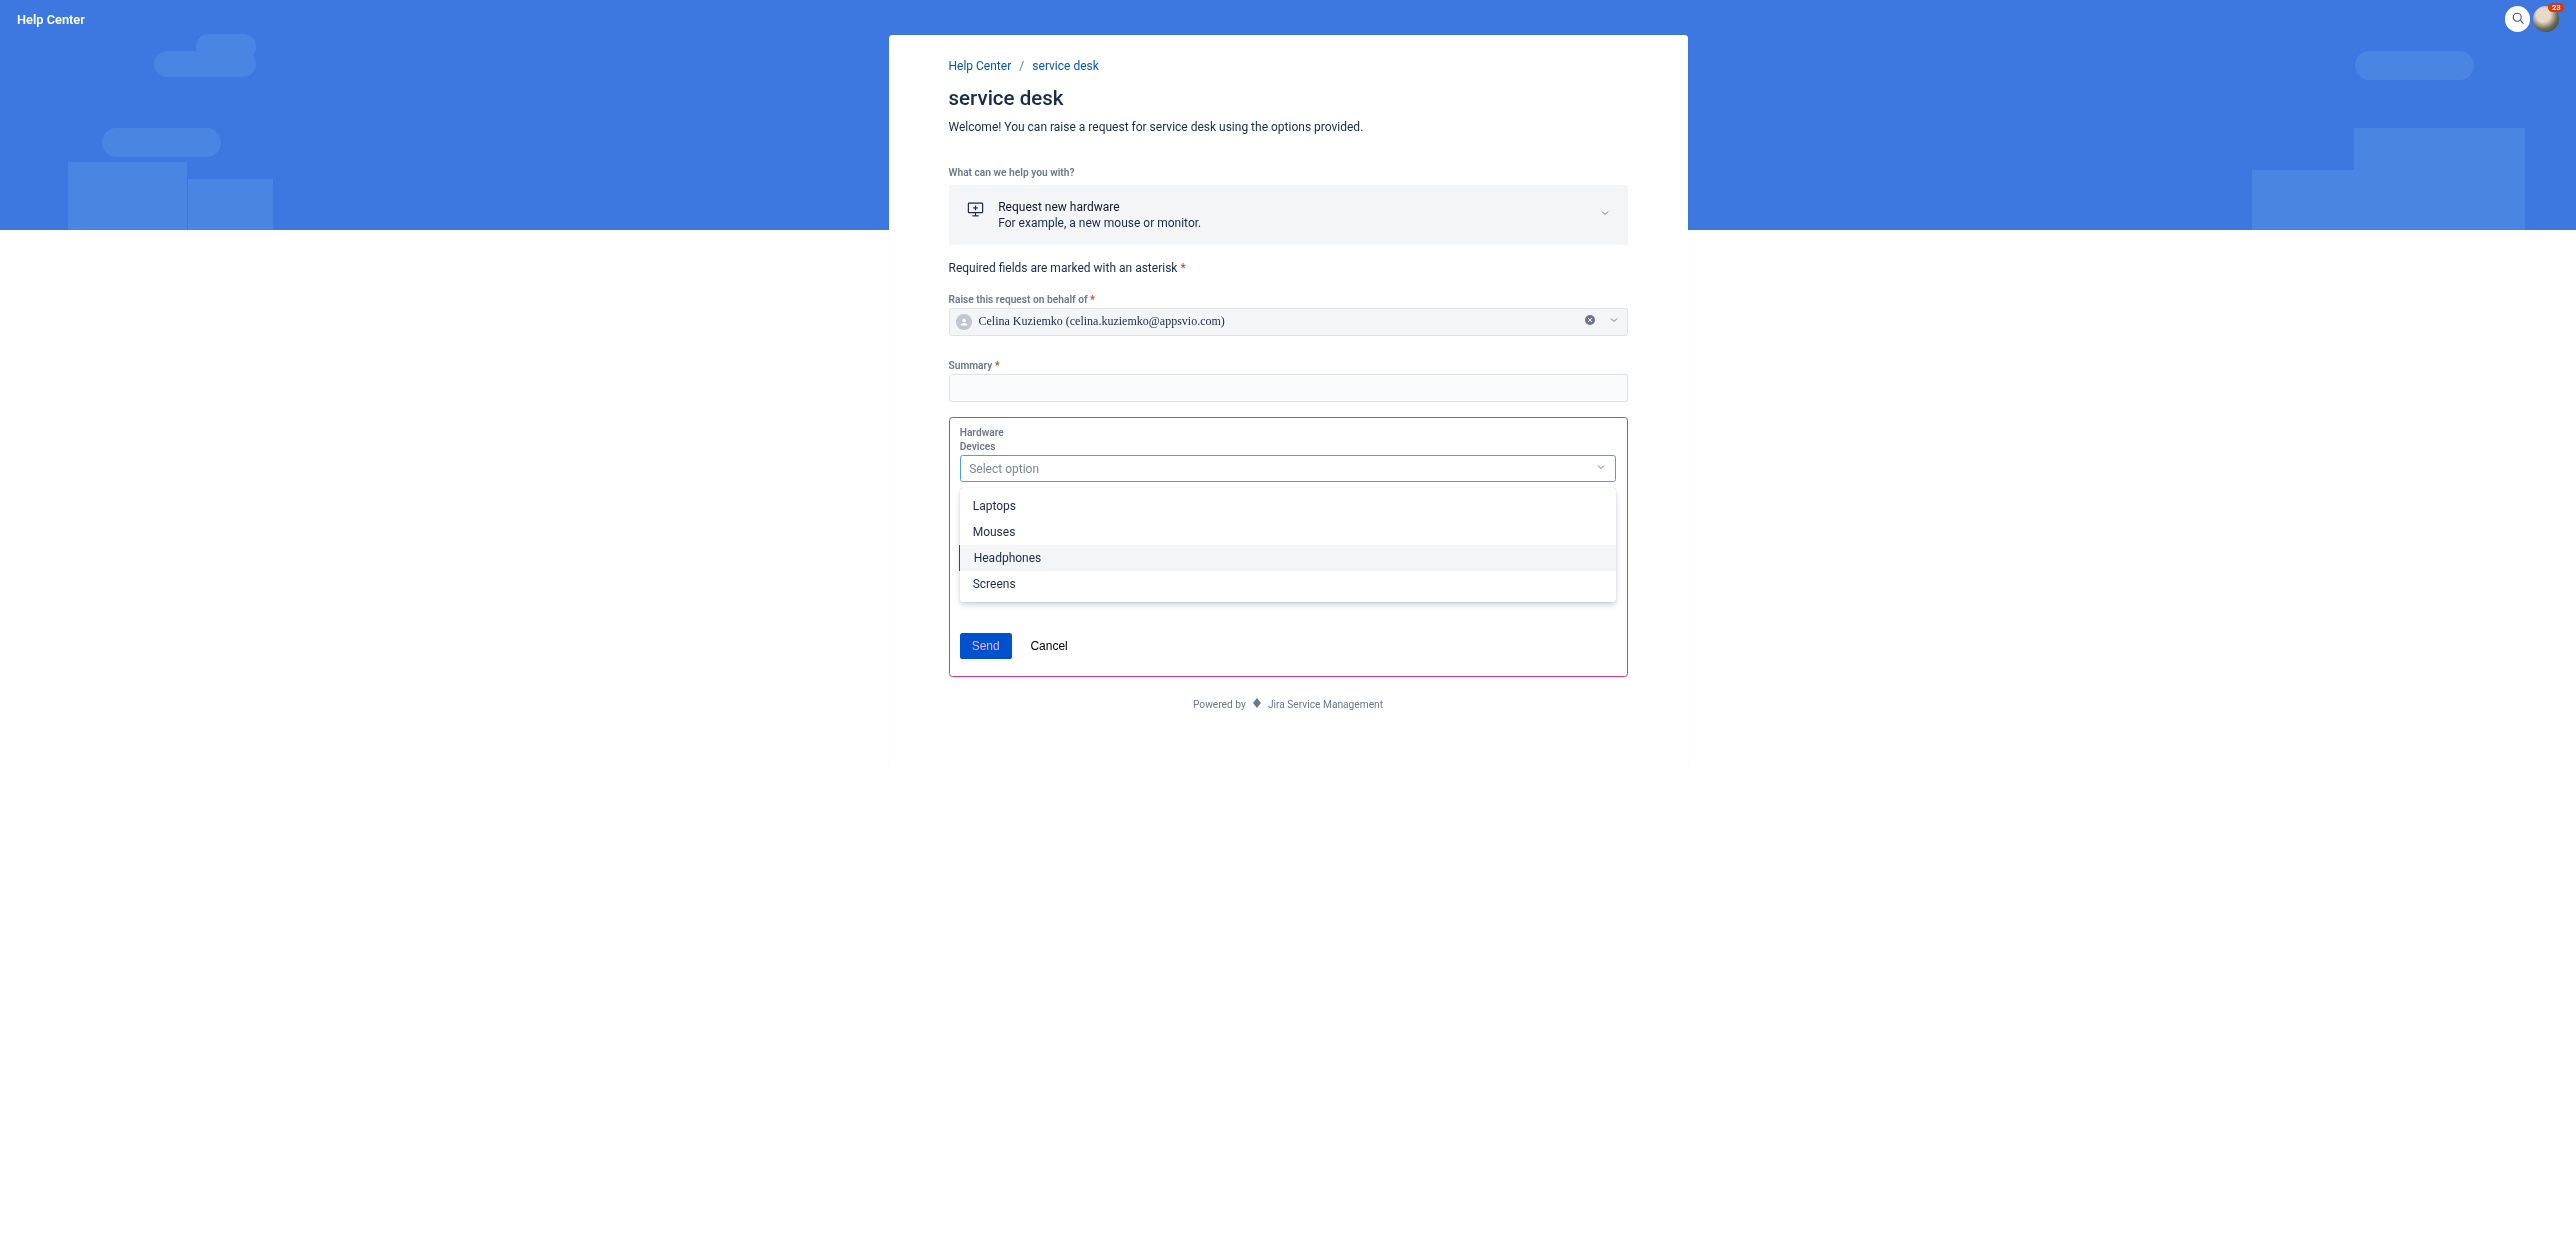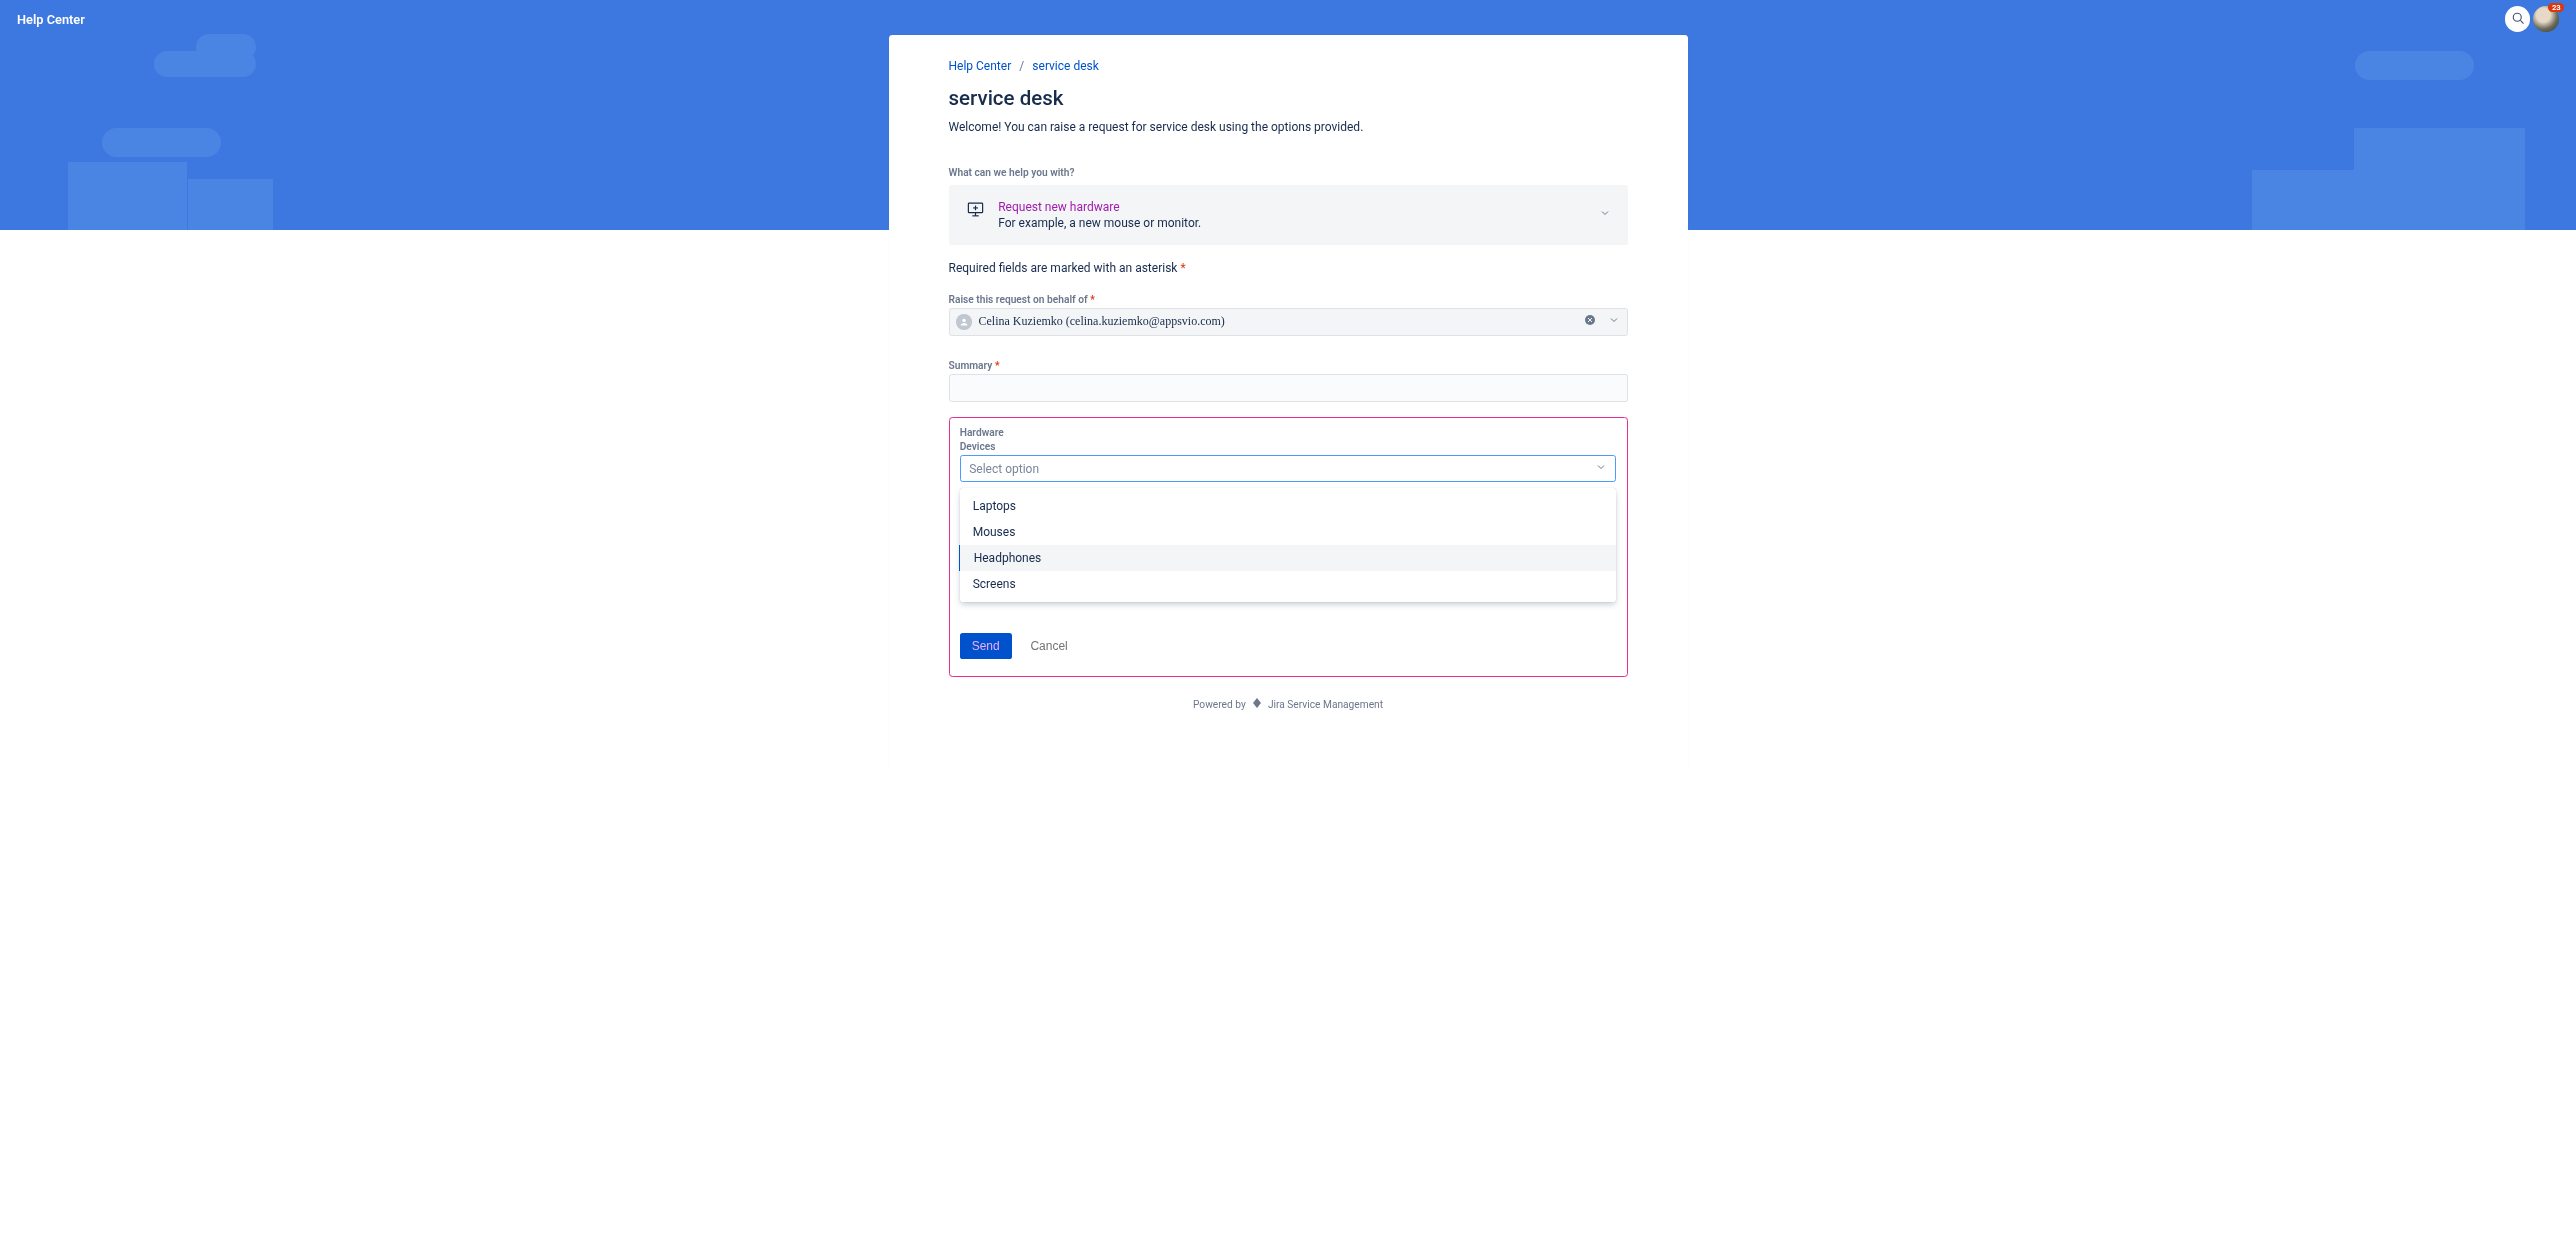--- a/index.html
+++ b/index.html
@@ -58,21 +58,21 @@
 
 .section-label { font-size: 10.2px; font-weight: 600; color: #6B778C; margin-bottom: 6.8px; }
 
 .rt-card {
   background: #F4F5F7; border-radius: 2.6px;
   padding: 15.4px 17px; display: flex; align-items: flex-start; gap: 13.7px;
   margin-bottom: 15.4px; cursor: pointer;
 }
 .rt-icon svg { width: 19px; height: 19px; stroke: #172B4D; fill: none; stroke-width: 1.5; }
 .rt-body { flex: 1; }
-.rt-title { color: #a21caf; font-size: 12px; font-weight: 400; margin-bottom: 1.7px; }
+.rt-title { color: #0f172a; font-size: 12px; font-weight: 400; margin-bottom: 1.7px; }
 .rt-desc  { color: #172B4D; font-size: 12px; }
 .rt-chevron svg { width: 12px; height: 12px; stroke: #6B778C; fill: none; stroke-width: 2; margin-top: 6.8px; }
 
 .req-note { font-size: 12px; color: #172B4D; margin-bottom: 19px; }
 .asterisk { color: #DE350B; }
 
 .field-label { font-size: 10.2px; font-weight: 600; color: #6B778C; margin-bottom: 3.4px; display: block; }
 
 .user-select {
   display: flex; align-items: center; gap: 6.8px;
@@ -113,21 +113,21 @@
 .dropdown {
   margin-top: 5.1px; background: #fff; border-radius: 2.6px;
   box-shadow: 0 3.4px 6.8px -1.7px rgba(9,30,66,0.25), 0 0 0.9px rgba(9,30,66,0.31);
   padding: 5.1px 0; border-left: 1.7px solid transparent;
 }
 .dd-item { padding: 6px 12px; font-size: 12px; color: #172B4D; cursor: pointer; }
 .dd-item.active { background: #F4F5F7; border-left: 1.7px solid #0052CC; margin-left: -1.7px; padding-left: 13.7px; }
 
 .actions { display: flex; gap: 10.2px; margin-top: 31px; }
 .btn-primary { background: #0052CC; color: #f0abfc; border: none; border-radius: 2.6px; padding: 6px 12px; font-size: 12px; font-weight: 500; cursor: pointer; }
-.btn-link    { background: transparent; color: #737373; border: none; padding: 6px 8.5px; font-size: 12px; cursor: pointer; }
+.btn-link    { background: transparent; color: #000000; border: none; padding: 6px 8.5px; font-size: 12px; cursor: pointer; }
 
 .footer { text-align: center; color: #6B778C; font-size: 10.2px; padding: 20.5px 0; display: flex; align-items: center; justify-content: center; gap: 5.1px; }
 .footer svg { width: 12px; height: 12px; fill: #6B778C; }
 </style>
 </head>
 <body>
 
 <div class="hero">
   <div class="cloud" style="top:51px; left:154px; width:102px; height:25.6px;"></div>
   <div class="cloud" style="top:34px; left:196px; width:60px; height:25.6px;"></div>

